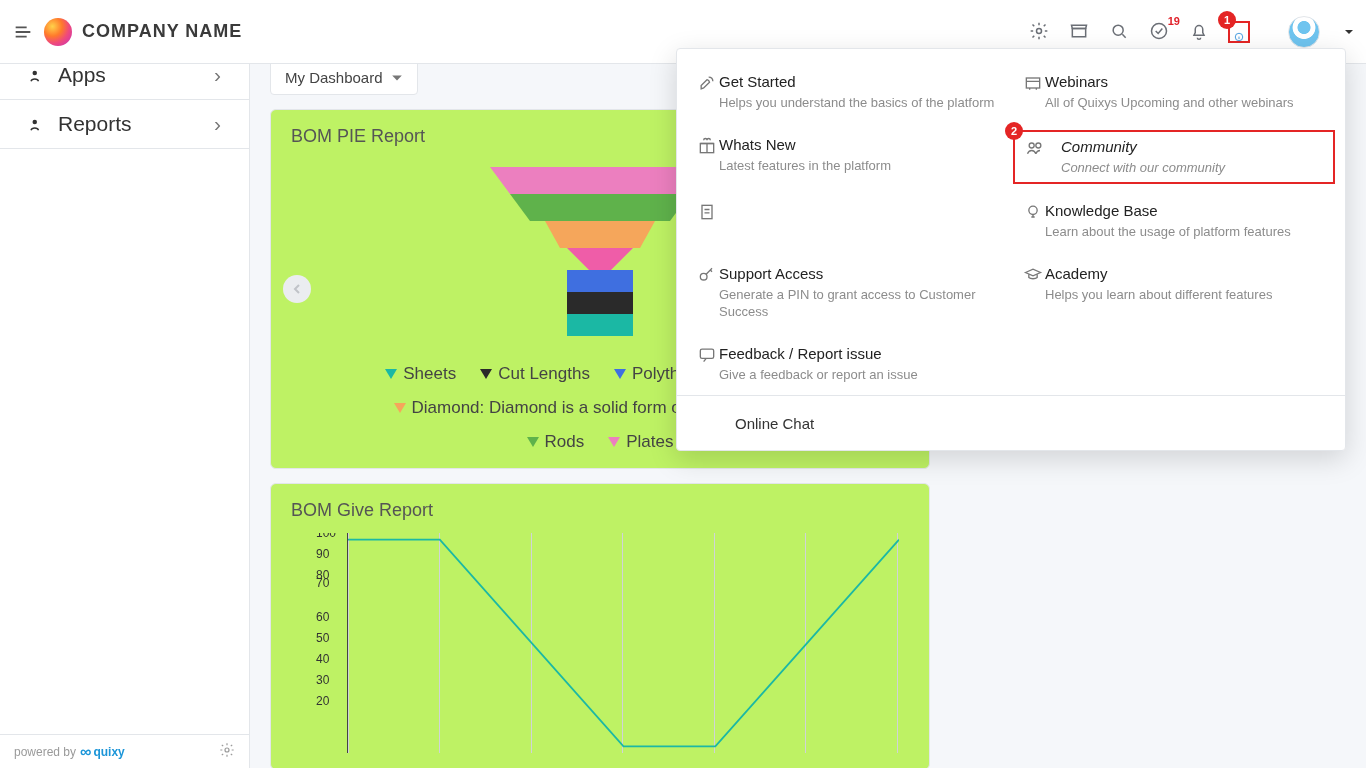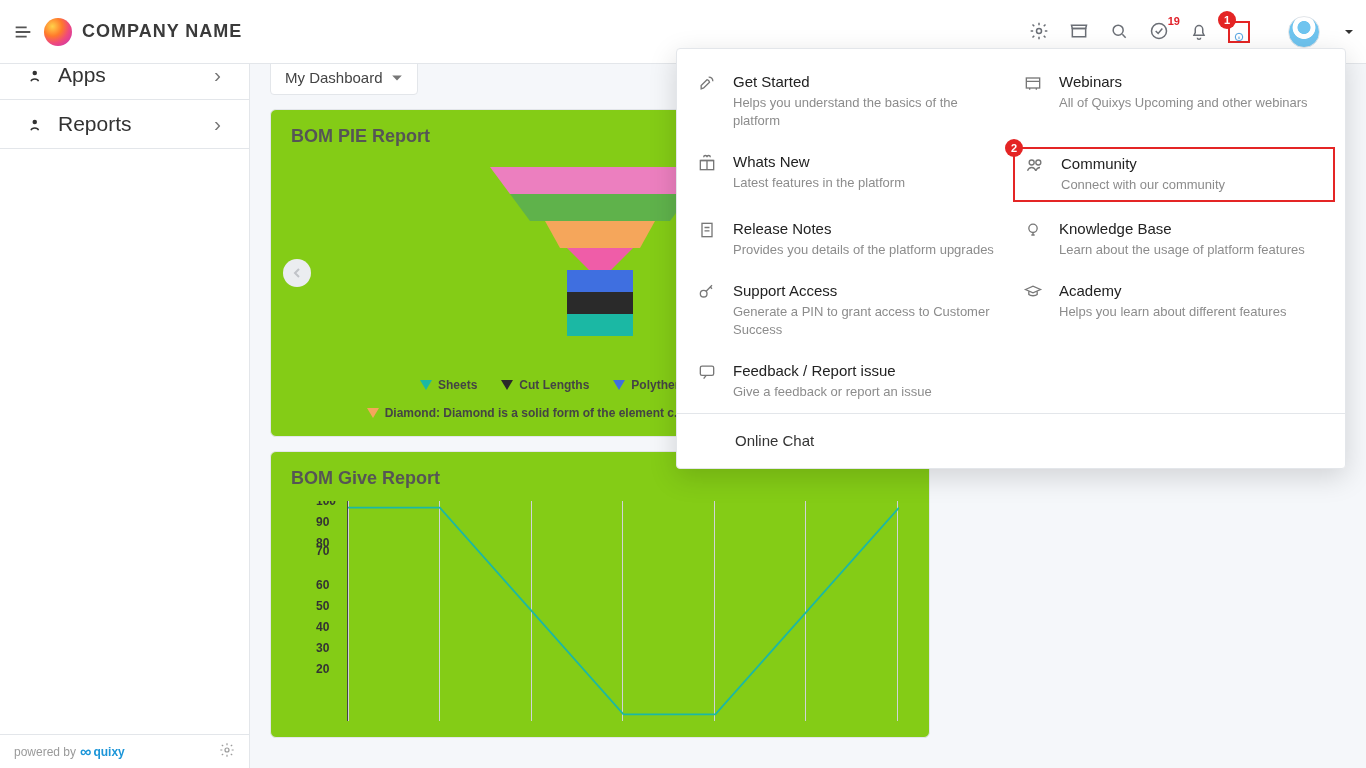--- a/index.html
+++ b/index.html
@@ -66,22 +66,22 @@
   .sidebar-footer .gear { margin-left:auto; }
 
   
   .main { margin-left:250px; padding:60px 20px 20px; }
   .dash-select {
     background:#fff; border:1px solid var(--border); border-radius:4px;
     padding:8px 14px; display:inline-flex; align-items:center; cursor:pointer;
     font-size:15px; color:#444;
   }
   .card {
-    background:#84cc16; border:1px solid var(--border); border-radius:6px;
-    margin-top:14px; padding:16px 20px;font-weight:bold;
+    background:#bef264; border:1px solid var(--border); border-radius:6px;
+    margin-top:14px; padding:16px 20px;
   }
   .card-title { font-size:18px; color:#555; margin-bottom:10px; }
 
   
   .funnel-wrap { position:relative; display:flex; justify-content:center; padding:10px 0; }
   .funnel { position:relative; width:260px; }
   .funnel-row { position:relative; display:flex; justify-content:center; }
   .funnel-slice { height:27px; display:block; }
   .funnel-label {
     position:absolute; left:100%; top:50%; transform:translateY(-50%);
@@ -91,40 +91,40 @@
     content:""; position:absolute; right:100%; top:50%; width:14px; height:1px; background:#999;
   }
   .funnel .bottom-block { margin:0 auto; }
   .nav-circle {
     position:absolute; left:12px; top:50%; transform:translateY(-50%);
     width:28px; height:28px; border-radius:50%; background:#ebedf0;
     display:flex; align-items:center; justify-content:center; cursor:pointer;
   }
 
   
-  .legend { display:flex; flex-wrap:wrap; justify-content:center; gap:14px 24px; margin-top:32px; font-size:12px; color:#444; max-width:480px; margin-left:auto; margin-right:auto; }
+  .legend { display:flex; flex-wrap:wrap; justify-content:center; gap:14px 24px; margin-top:18px; font-size:17px; color:#444; max-width:480px; margin-left:auto; margin-right:auto; }
   .legend-item { display:flex; align-items:center; gap:6px; white-space:nowrap; }
   .legend-tri { width:0; height:0; border-left:6px solid transparent; border-right:6px solid transparent; border-top:10px solid currentColor; }
 
   
   .line-chart { position:relative; height:220px; margin-top:12px; overflow:hidden; padding-left:40px; }
   .y-axis-label { position:absolute; left:2px; bottom:0; transform:rotate(-90deg); transform-origin:left bottom; font-size:14px; color:#555; }
   .grid { position:absolute; left:56px; right:10px; top:0; bottom:0; border-left:1px solid #444; }
   .ytick { position:absolute; left:-32px; font-size:12px; color:#333; transform:translateY(-50%); }
   .vline { position:absolute; top:0; bottom:0; width:1px; background:#d0d3d7; }
   .chart-line { position:absolute; stroke:#1bb8a4; stroke-width:1.8; fill:none; }
 
   
   .help-panel {
     position:fixed; top:48px; right:20px; width:670px;
     background:#fff; border:1px solid var(--border); border-radius:4px;
     box-shadow:0 8px 28px rgba(0,0,0,0.15); z-index:30;
   }
   .help-grid { display:grid; grid-template-columns:1fr 1fr; padding:24px 20px 12px; column-gap:24px; row-gap:24px; }
-  .help-item { display:flex; gap:14px; cursor:pointer; }
+  .help-item { display:flex; cursor:pointer; }
   .help-item .hi-icon { width:22px; flex-shrink:0; color:#777; }
   .help-item .hi-icon svg { width:20px; height:20px; stroke:#777; fill:none; stroke-width:1.6; }
   .help-item .hi-title { font-size:15px; color:#222; margin-bottom:4px; }
   .help-item .hi-desc { font-size:13px; color:var(--muted); line-height:1.35; }
   .help-footer {
     border-top:1px solid var(--border); padding:18px 20px; display:flex; align-items:center; gap:14px; cursor:pointer;
   }
   .community-box {
     position:relative; border:2px solid var(--red); padding:6px 10px; margin:-6px -10px;
   }
@@ -365,42 +365,38 @@
             <path d="M4 9h16M12 9v11M8 5a2 2 0 014 0M16 5a2 2 0 00-4 0"></path>
           </svg></span>
         <div>
           <div class="hi-title">Whats New</div>
           <div class="hi-desc">Latest features in the platform</div>
         </div>
       </div>
       <div class="help-item" style="display: block;">
         <div class="community-box">
           <span class="red-num">2</span>
-          <div style="display: flex; gap: 14px;">
+          <div style="display: flex; gap: 14px; font-style: italic;">
             <span class="hi-icon"><svg viewBox="0 0 24 24">
                 <circle cx="8" cy="9" r="3"></circle>
                 <circle cx="16" cy="9" r="3"></circle>
                 <path d="M3 19c1-3 4-4 5-4s4 1 5 4M13 19c1-3 4-4 5-4"></path>
               </svg></span>
             <div>
               <div class="hi-title">Community</div>
               <div class="hi-desc">Connect with our community</div>
             </div>
           </div>
         </div>
       </div>
       <div class="help-item">
         <span class="hi-icon"><svg viewBox="0 0 24 24">
             <rect x="6" y="4" width="12" height="16"></rect>
             <path d="M9 9h6M9 13h6"></path>
           </svg></span>
-        <div>
-          <div class="hi-title">Release Notes</div>
-          <div class="hi-desc">Provides you details of the platform upgrades</div>
-        </div>
       </div>
       <div class="help-item">
         <span class="hi-icon"><svg viewBox="0 0 24 24">
             <circle cx="12" cy="10" r="5"></circle>
             <path d="M10 18h4M12 15v3"></path>
           </svg></span>
         <div>
           <div class="hi-title">Knowledge Base</div>
           <div class="hi-desc">Learn about the usage of platform features</div>
         </div>

